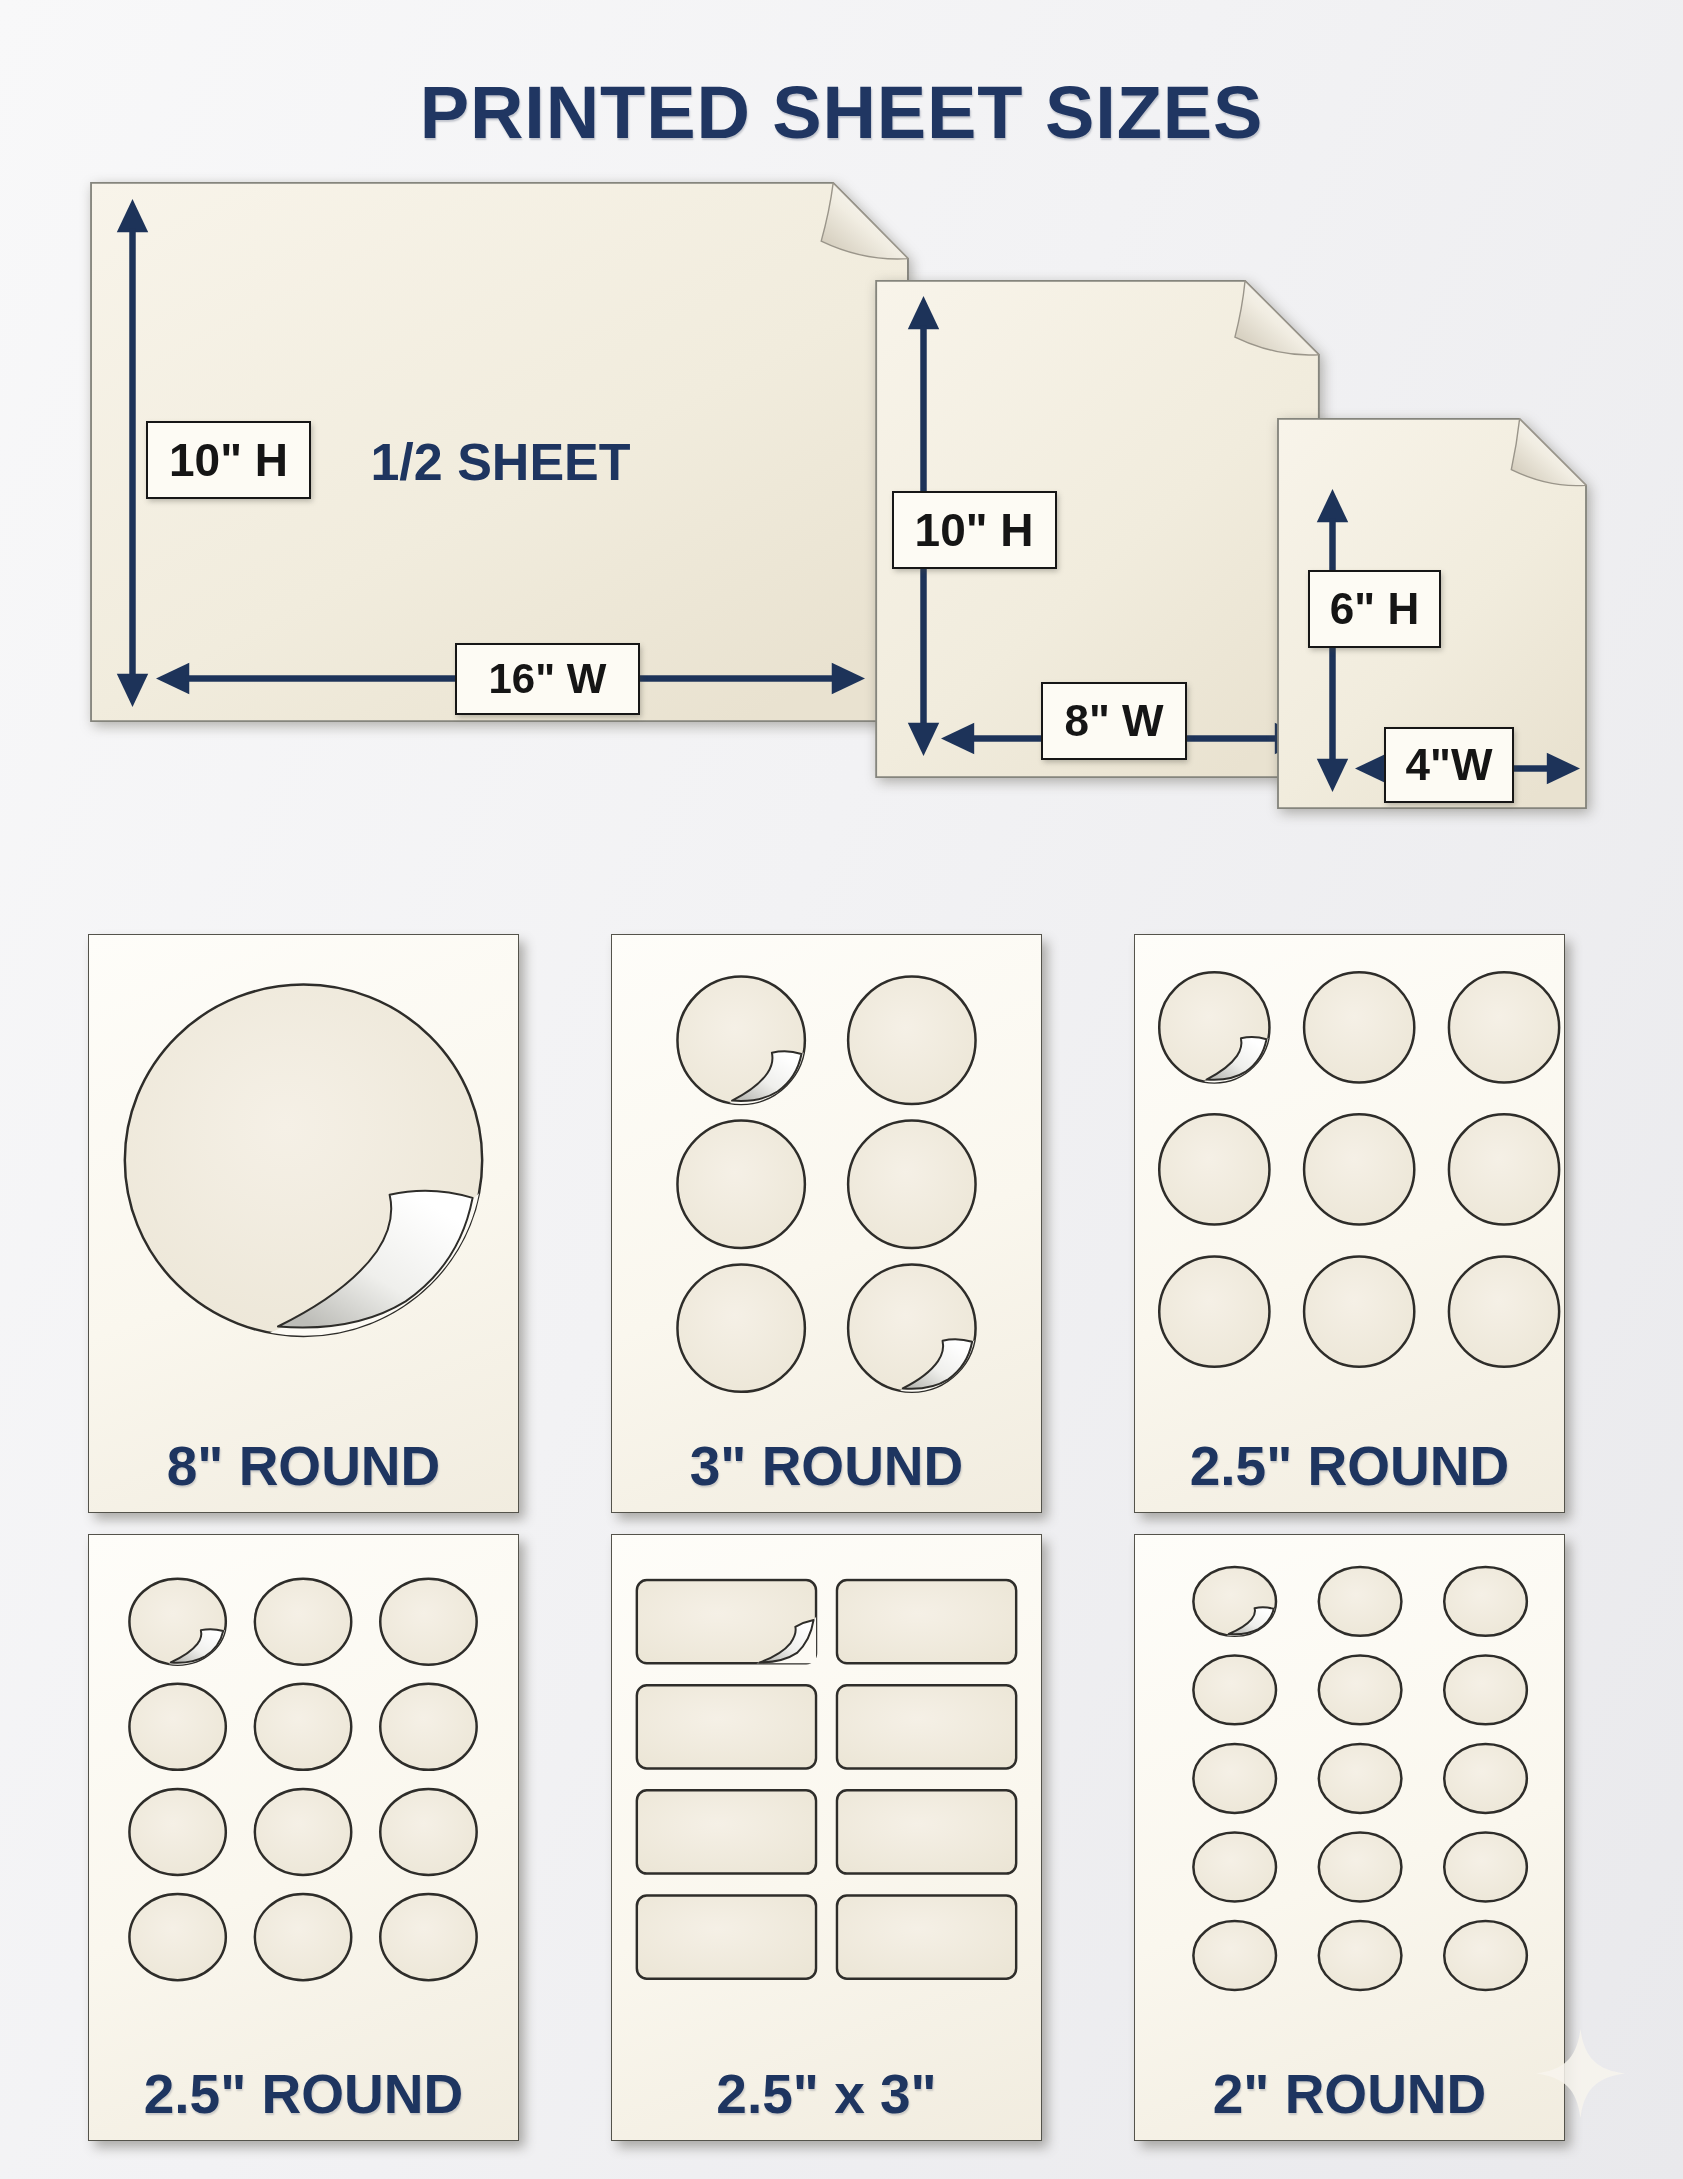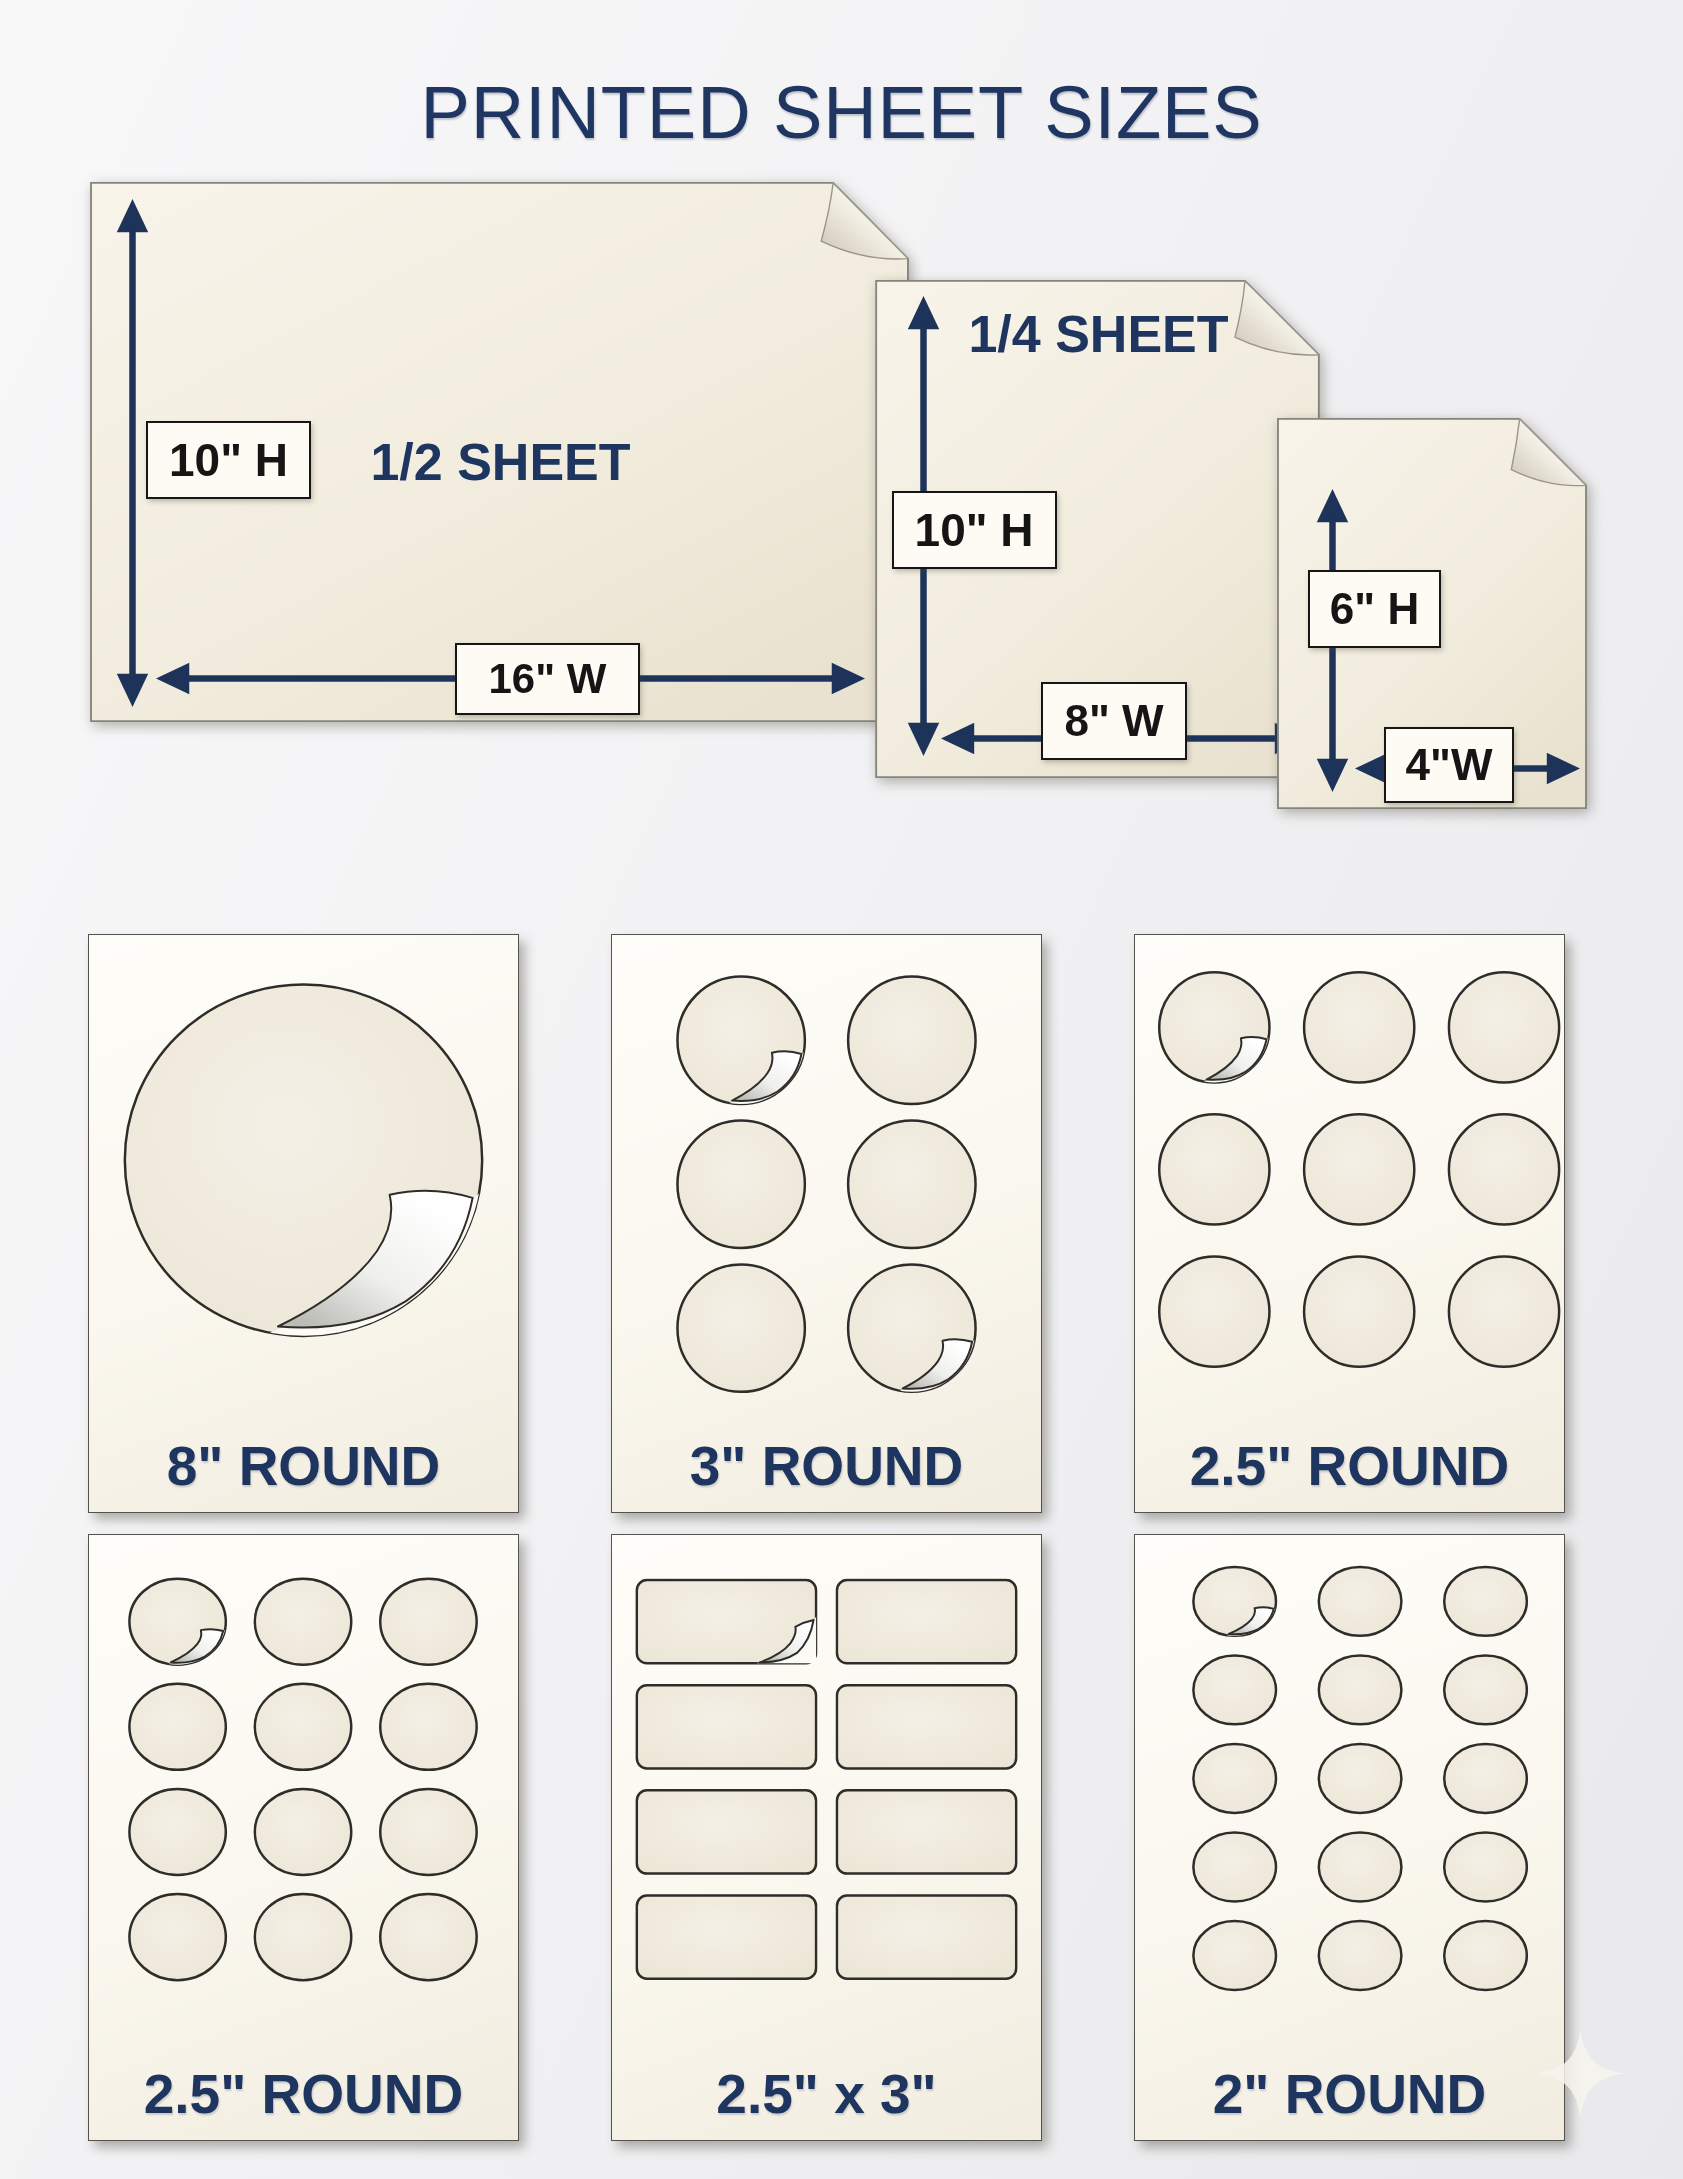--- a/index.html
+++ b/index.html
@@ -4,21 +4,21 @@
 <style>
   html,body{margin:0;padding:0;}
   body{
     width:1683px;height:2180px;position:relative;overflow:hidden;
     font-family:"Liberation Sans","DejaVu Sans",sans-serif;
     background:linear-gradient(115deg,#f8f8f9 0%,#f2f2f4 45%,#e9e9ec 100%);
   }
   .canvas{position:absolute;inset:0;}
   .title{
     position:absolute;left:0;right:0;top:70px;margin:0;
-    text-align:center;font-size:74px;font-weight:400;letter-spacing:0.9px;
+    text-align:center;font-size:74px;font-weight:700;letter-spacing:0.9px;
     color:#20366299;color:#203662;text-shadow:0.9px 1.8px 1.8px rgba(40,50,80,0.25);
   }
   .sheet{position:absolute;filter:drop-shadow(3.7px 4.6px 6.5px rgba(90,88,78,0.45));}
   .sheet svg.sheet-bg{position:absolute;left:0;top:0;}
   .sheet-label{
     position:absolute;color:#1e3560;font-weight:700;text-align:center;
     display:flex;align-items:center;justify-content:center;line-height:1;
   }
   .dim-box{
     position:absolute;background:#fdfbf4;border:2.8px solid #161616;
@@ -119,21 +119,20 @@
         <rect x="18.5" y="32" width="7" height="434"></rect>
         <polygon points="22,498 5,462 39,462"></polygon>
     </svg>
     <svg class="arrow" style="left:66px;top:438px" width="367" height="41" viewBox="0 0 398 44">
       <polygon points="0,22 36,5 36,39"></polygon>
         <rect x="32" y="18.5" width="334" height="7"></rect>
         <polygon points="398,22 362,5 362,39"></polygon>
     </svg>
     <div class="dim-box" style="left:16.6px;top:211px;width:161px;height:74px;font-size:46px">10" H</div>
     <div class="dim-box" style="left:166px;top:402px;width:142px;height:74px;font-size:44px">8" W</div>
-    <div class="sheet-label" style="left:39px;top:21px;width:369px;height:65px;font-size:52px">1/4 SHEET</div>
   </div>
 
   <div class="sheet" style="left:1277px;top:418px;width:310px;height:391px">
     <svg class="sheet-bg" width="310" height="391" viewBox="0 0 336 424">
       <path d="M1 1 H263 L335 73 V423 H1 Z" fill="url(#paperGrad)" stroke="#85857d" stroke-width="2"></path>
       <path d="M263 1 L335 73 Q295 76 254 56 Q260 28 263 1 Z" fill="url(#flapGrad)" stroke="#9a958a" stroke-width="1.5"></path>
     </svg>
     <svg class="arrow" style="left:35px;top:71px" width="41" height="303" viewBox="0 0 44 328">
       <polygon points="22,0 5,36 39,36"></polygon>
         <rect x="18.5" y="32" width="7" height="264"></rect>

